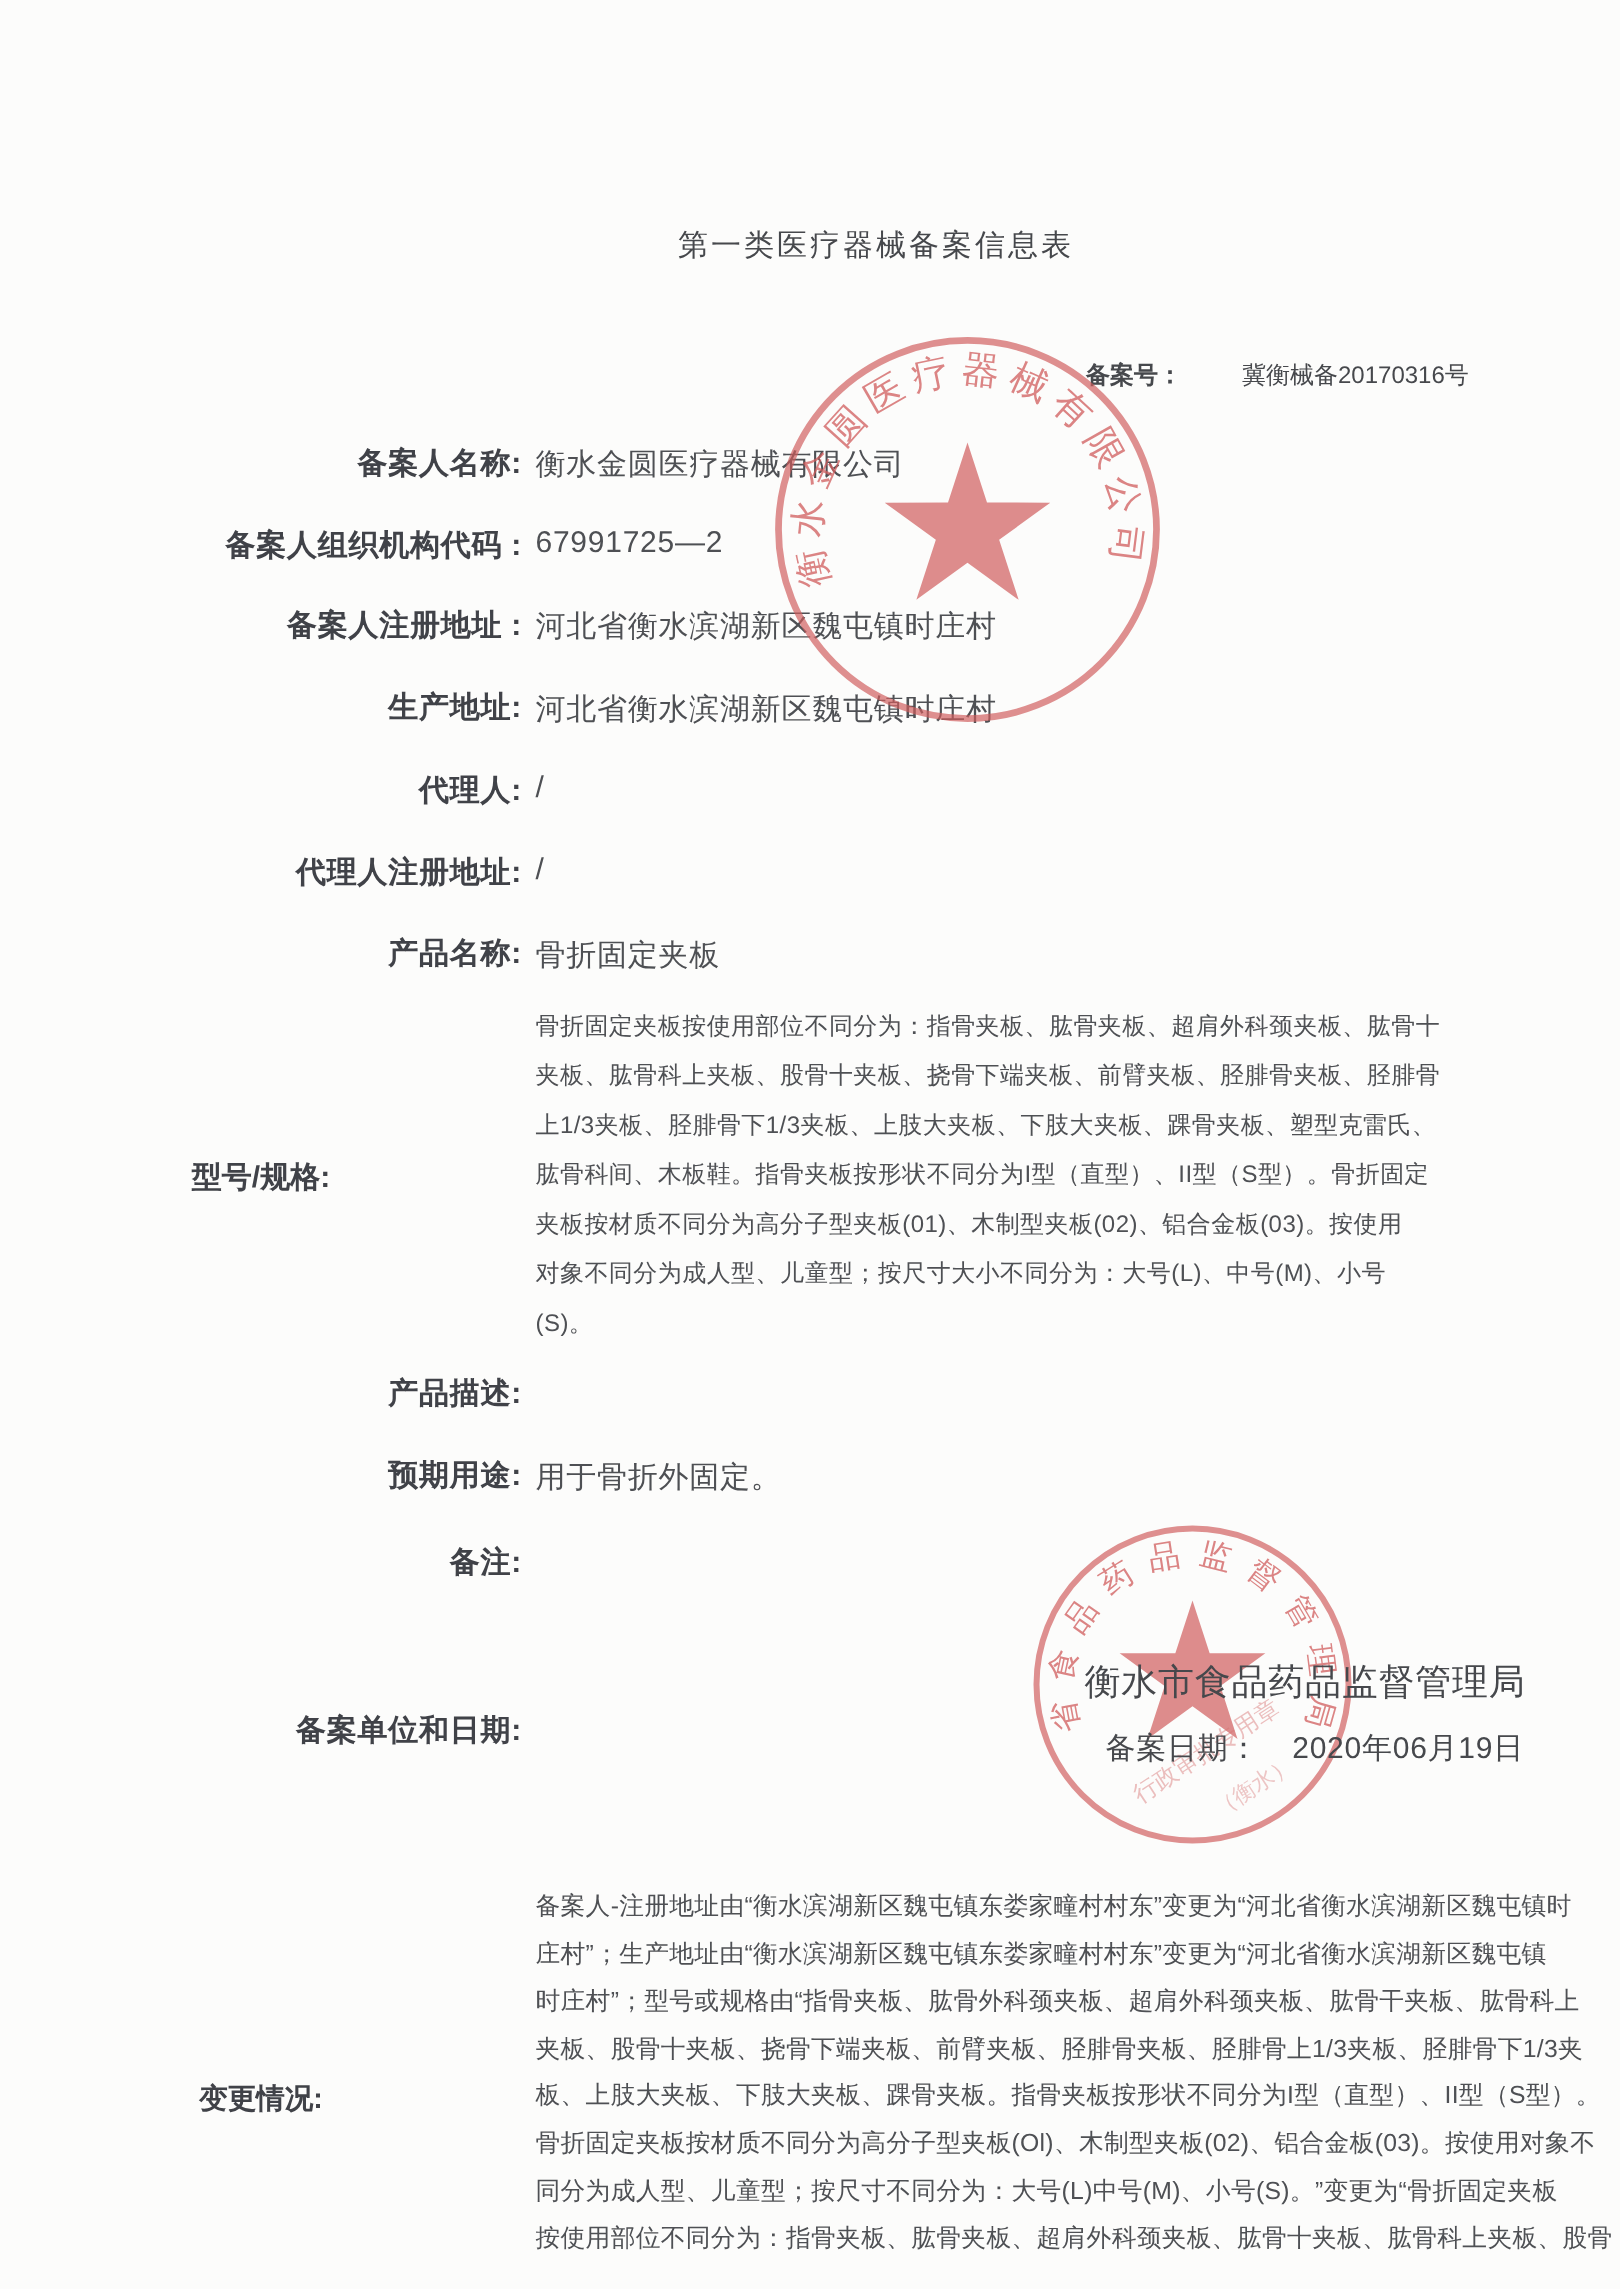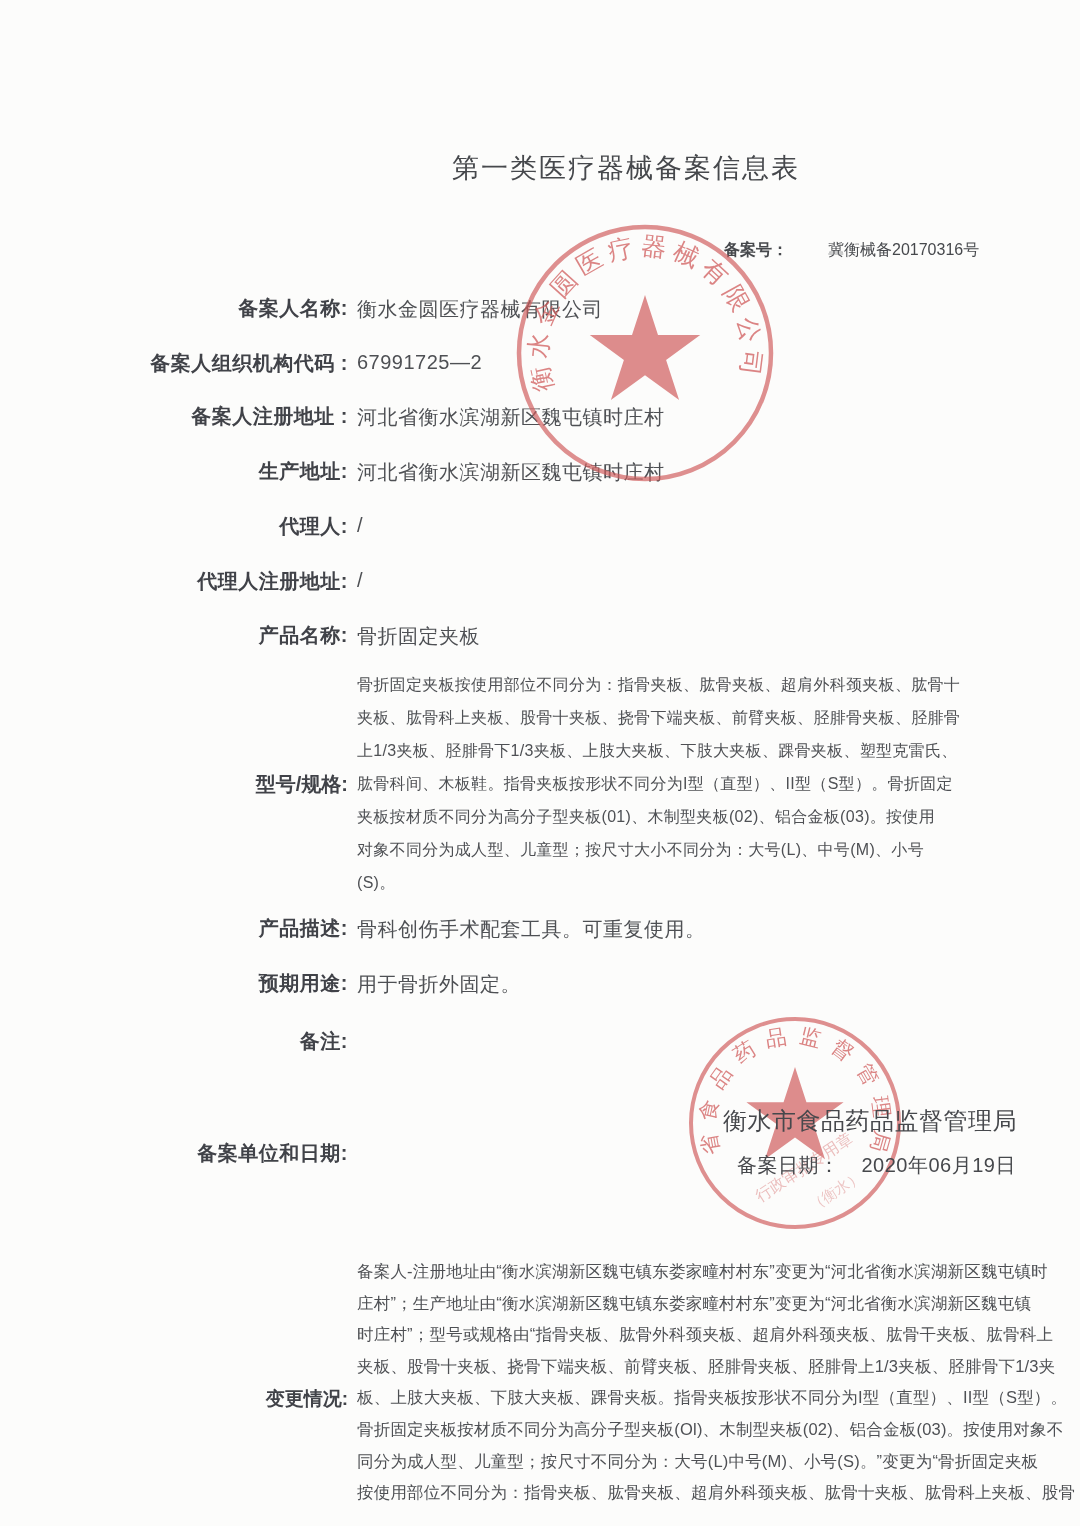--- a/index.html
+++ b/index.html
@@ -5,40 +5,40 @@
   html,body{margin:0;padding:0;}
   body{
     width:1080px;height:1526px;position:relative;overflow:hidden;
     background:#fcfcfb;
     font-family:"Liberation Sans","DejaVu Sans",sans-serif;
     color:#4a4c50;
   }
   .page{position:absolute;inset:0;}
   .doc-title{
     position:absolute;left:452px;top:150px;
-    font-size:27px;letter-spacing:2px;font-weight:500;color:#46484c;
+    font-size:20px;letter-spacing:2px;font-weight:500;color:#46484c;
     font-family:"Liberation Serif","DejaVu Serif",serif;
   }
   .filing-no{
     position:absolute;left:724px;top:240px;font-size:16px;
     display:flex;gap:40px;color:#46484c;
   }
   .filing-no .lab{font-weight:700;}
   .row{position:absolute;left:0;width:942px;height:28px;font-size:20px;}
   .row .lab{
     position:absolute;left:0;top:0;width:348px;text-align:right;
     font-weight:700;color:#404248;letter-spacing:0.5px;
   }
   .row .val{position:absolute;left:357px;top:1px;color:#4e5054;letter-spacing:0.5px;}
   .r-name{top:295px;} .r-code{top:350px;} .r-regaddr{top:403px;}
   .r-prodaddr{top:458px;} .r-agent{top:513px;} .r-agentaddr{top:568px;}
   .r-product{top:622px;} .r-desc{top:915px;} .r-use{top:970px;}
   .r-remark{top:1028px;} .r-unitdate{top:1140px;}
   .block-label{
-    position:absolute;width:348px;text-align:right;font-size:20px;
+    position:absolute;width:348px;text-align:center;font-size:20px;
     font-weight:700;color:#404248;
   }
   .spec-label{top:771px;left:0;}
   .changes-label{top:1356px;left:0;font-size:19px;margin-top:30px;}
   .spec-text{
     position:absolute;left:357px;top:668px;width:660px;
     font-size:16px;line-height:33px;color:#4e5054;letter-spacing:0.3px;
   }
   .changes-text{
     position:absolute;left:357px;top:1256px;width:725px;
@@ -104,21 +104,20 @@
     <div>夹板、肱骨科上夹板、股骨十夹板、挠骨下端夹板、前臂夹板、胫腓骨夹板、胫腓骨</div>
     <div>上1/3夹板、胫腓骨下1/3夹板、上肢大夹板、下肢大夹板、踝骨夹板、塑型克雷氏、</div>
     <div>肱骨科间、木板鞋。指骨夹板按形状不同分为I型（直型）、II型（S型）。骨折固定</div>
     <div>夹板按材质不同分为高分子型夹板(01)、木制型夹板(02)、铝合金板(03)。按使用</div>
     <div>对象不同分为成人型、儿童型；按尺寸大小不同分为：大号(L)、中号(M)、小号</div>
     <div>(S)。</div>
   </div>
 
   <div class="row r-desc">
     <span class="lab">产品描述:</span>
-    <span class="val">骨科创伤手术配套工具。可重复使用。</span>
   </div>
   <div class="row r-use">
     <span class="lab">预期用途:</span>
     <span class="val">用于骨折外固定。</span>
   </div>
   <div class="row r-remark">
     <span class="lab">备注:</span>
     <span class="val"></span>
   </div>
   <div class="row r-unitdate">

